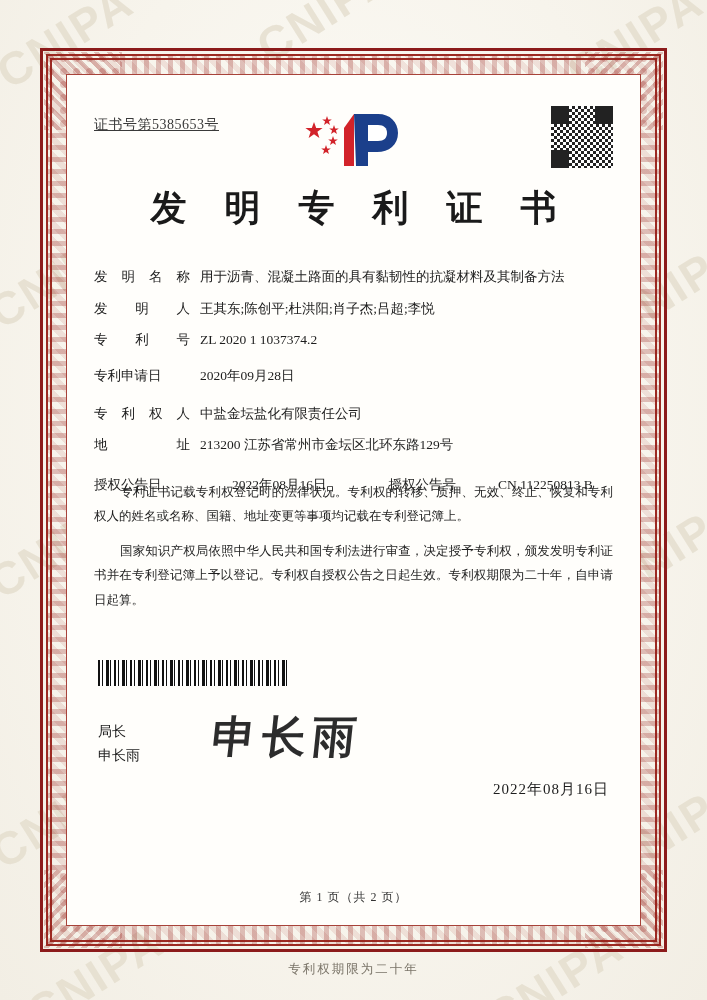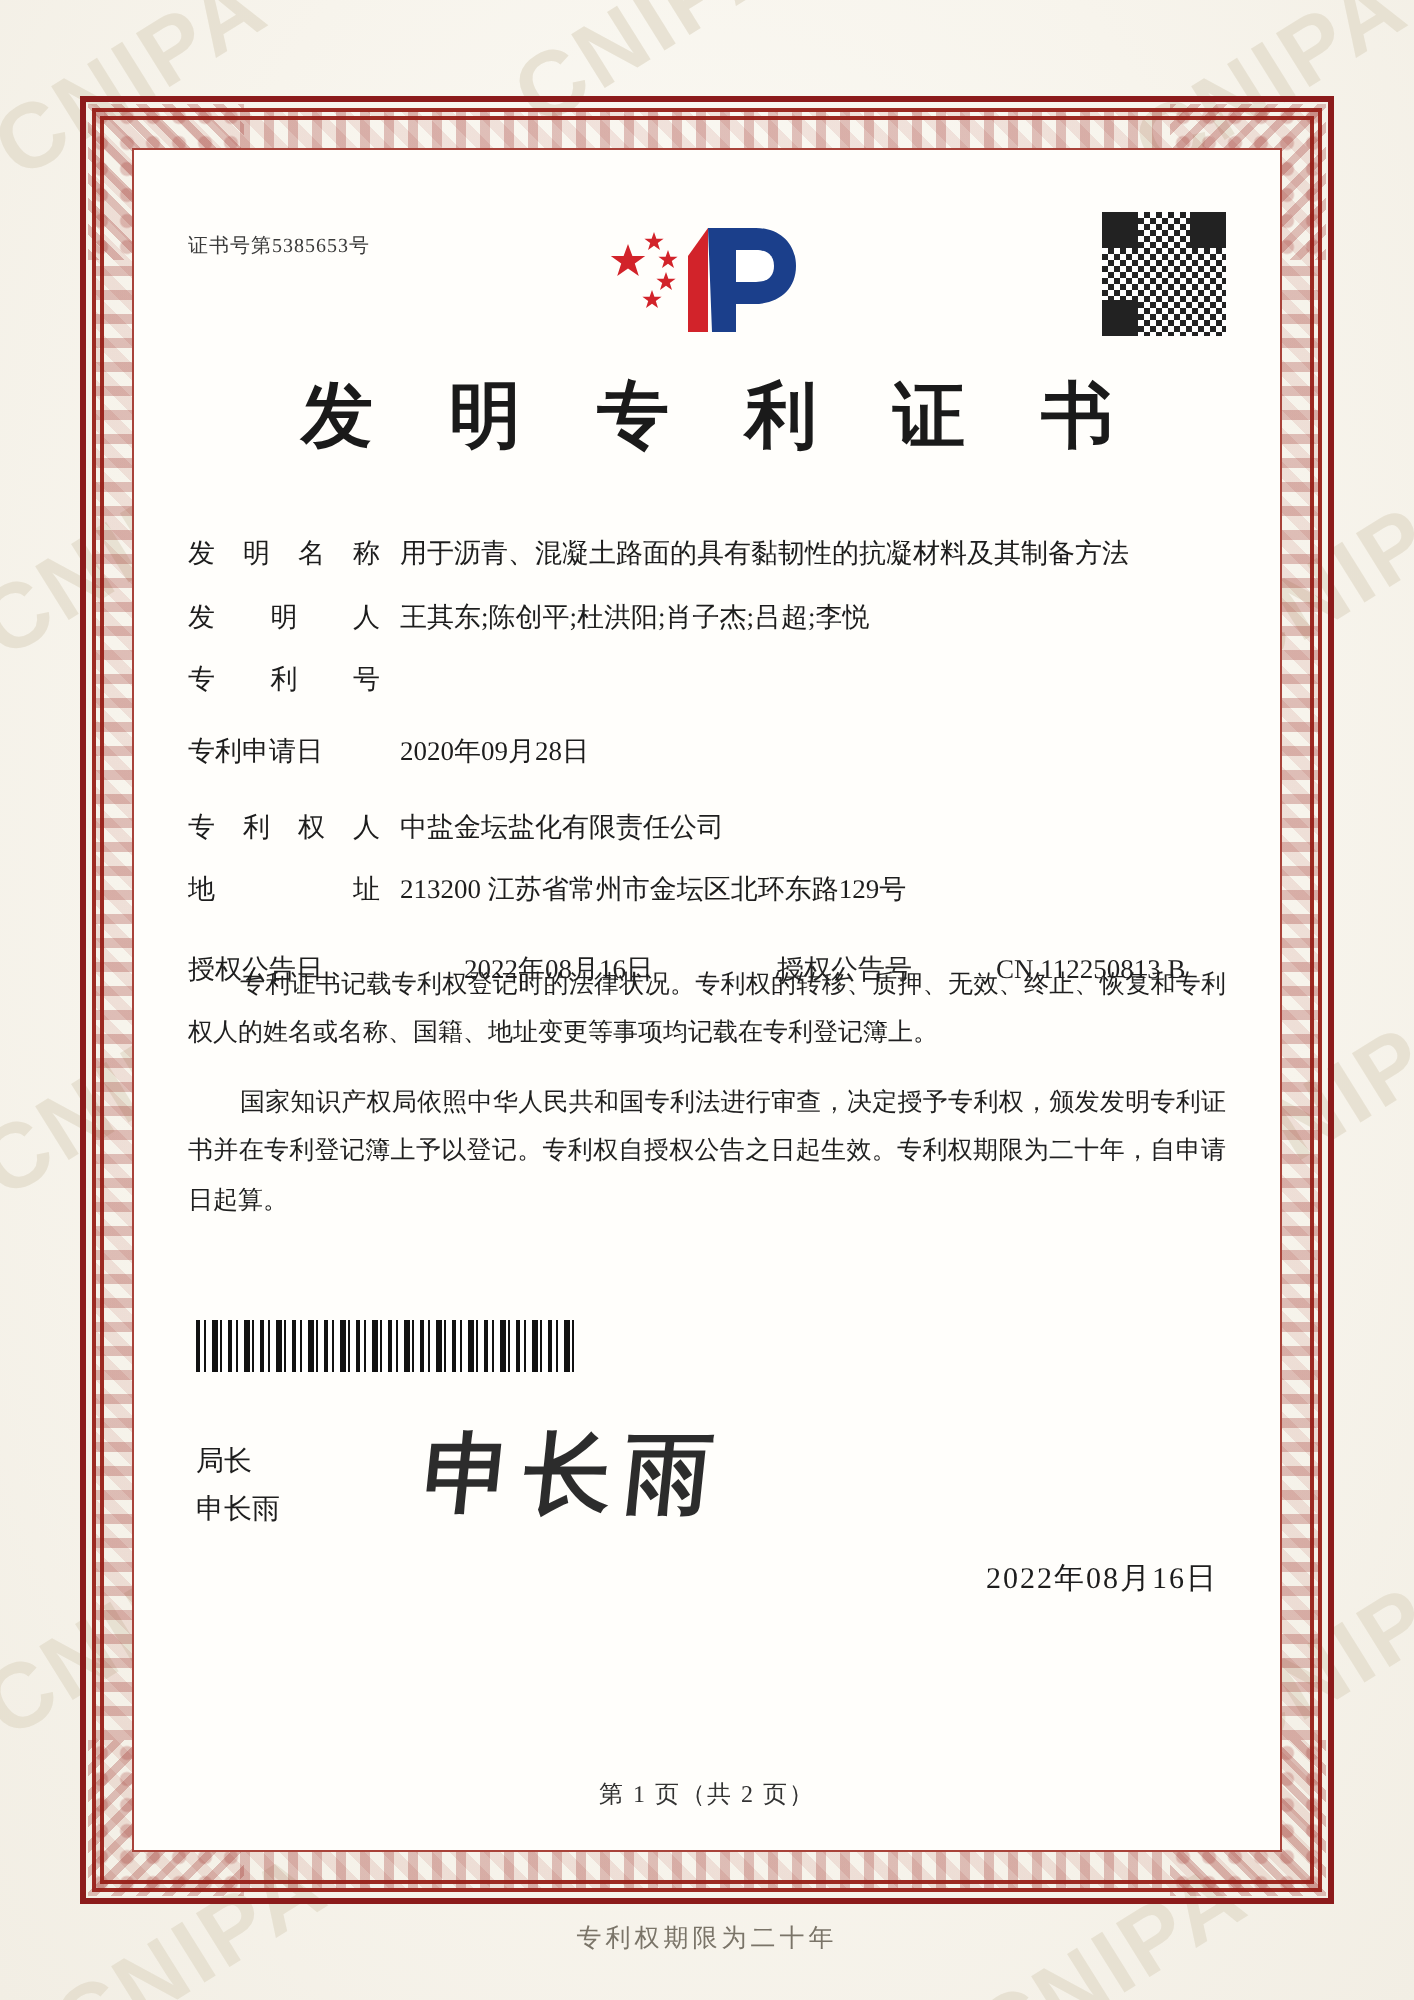--- a/index.html
+++ b/index.html
@@ -72,21 +72,21 @@
     opacity:.85;
   }
   .edge-left{left:48px;}
   .edge-right{right:48px;}
 
   .content{
     position:absolute;left:72px;top:80px;right:72px;bottom:80px;
   }
   .cert-no{
     position:absolute;left:22px;top:36px;
-    font-size:10px;color:#3a3a3a;letter-spacing:.5px;
+    font-size:14px;color:#3a3a3a;letter-spacing:.5px;text-decoration:underline;
   }
   .qr{
     position:absolute;right:22px;top:26px;width:62px;height:62px;
     background:
       linear-gradient(#222,#222) 0 0/18px 18px no-repeat,
       linear-gradient(#fff,#fff) 4px 4px/10px 10px no-repeat,
       linear-gradient(#222,#222) 7px 7px/4px 4px no-repeat,
       linear-gradient(#222,#222) 44px 0/18px 18px no-repeat,
       linear-gradient(#fff,#fff) 48px 4px/10px 10px no-repeat,
       linear-gradient(#222,#222) 51px 7px/4px 4px no-repeat,
@@ -246,20 +246,21 @@
         </div>
         <div class="val">王其东;陈创平;杜洪阳;肖子杰;吕超;李悦</div>
       </div>
 
       <div class="row">
         <div class="lbl">
           <span>专</span>
             <span>利</span>
             <span>号</span>
         </div>
+        <div class="val">ZL 2020 1 1037374.2</div>
       </div>
 
       <div class="row" style="margin-top:10px;">
         <div class="lbl wide">专利申请日</div>
         <div class="val">2020年09月28日</div>
       </div>
 
       <div class="row" style="margin-top:12px;">
         <div class="lbl">
           <span>专</span>

